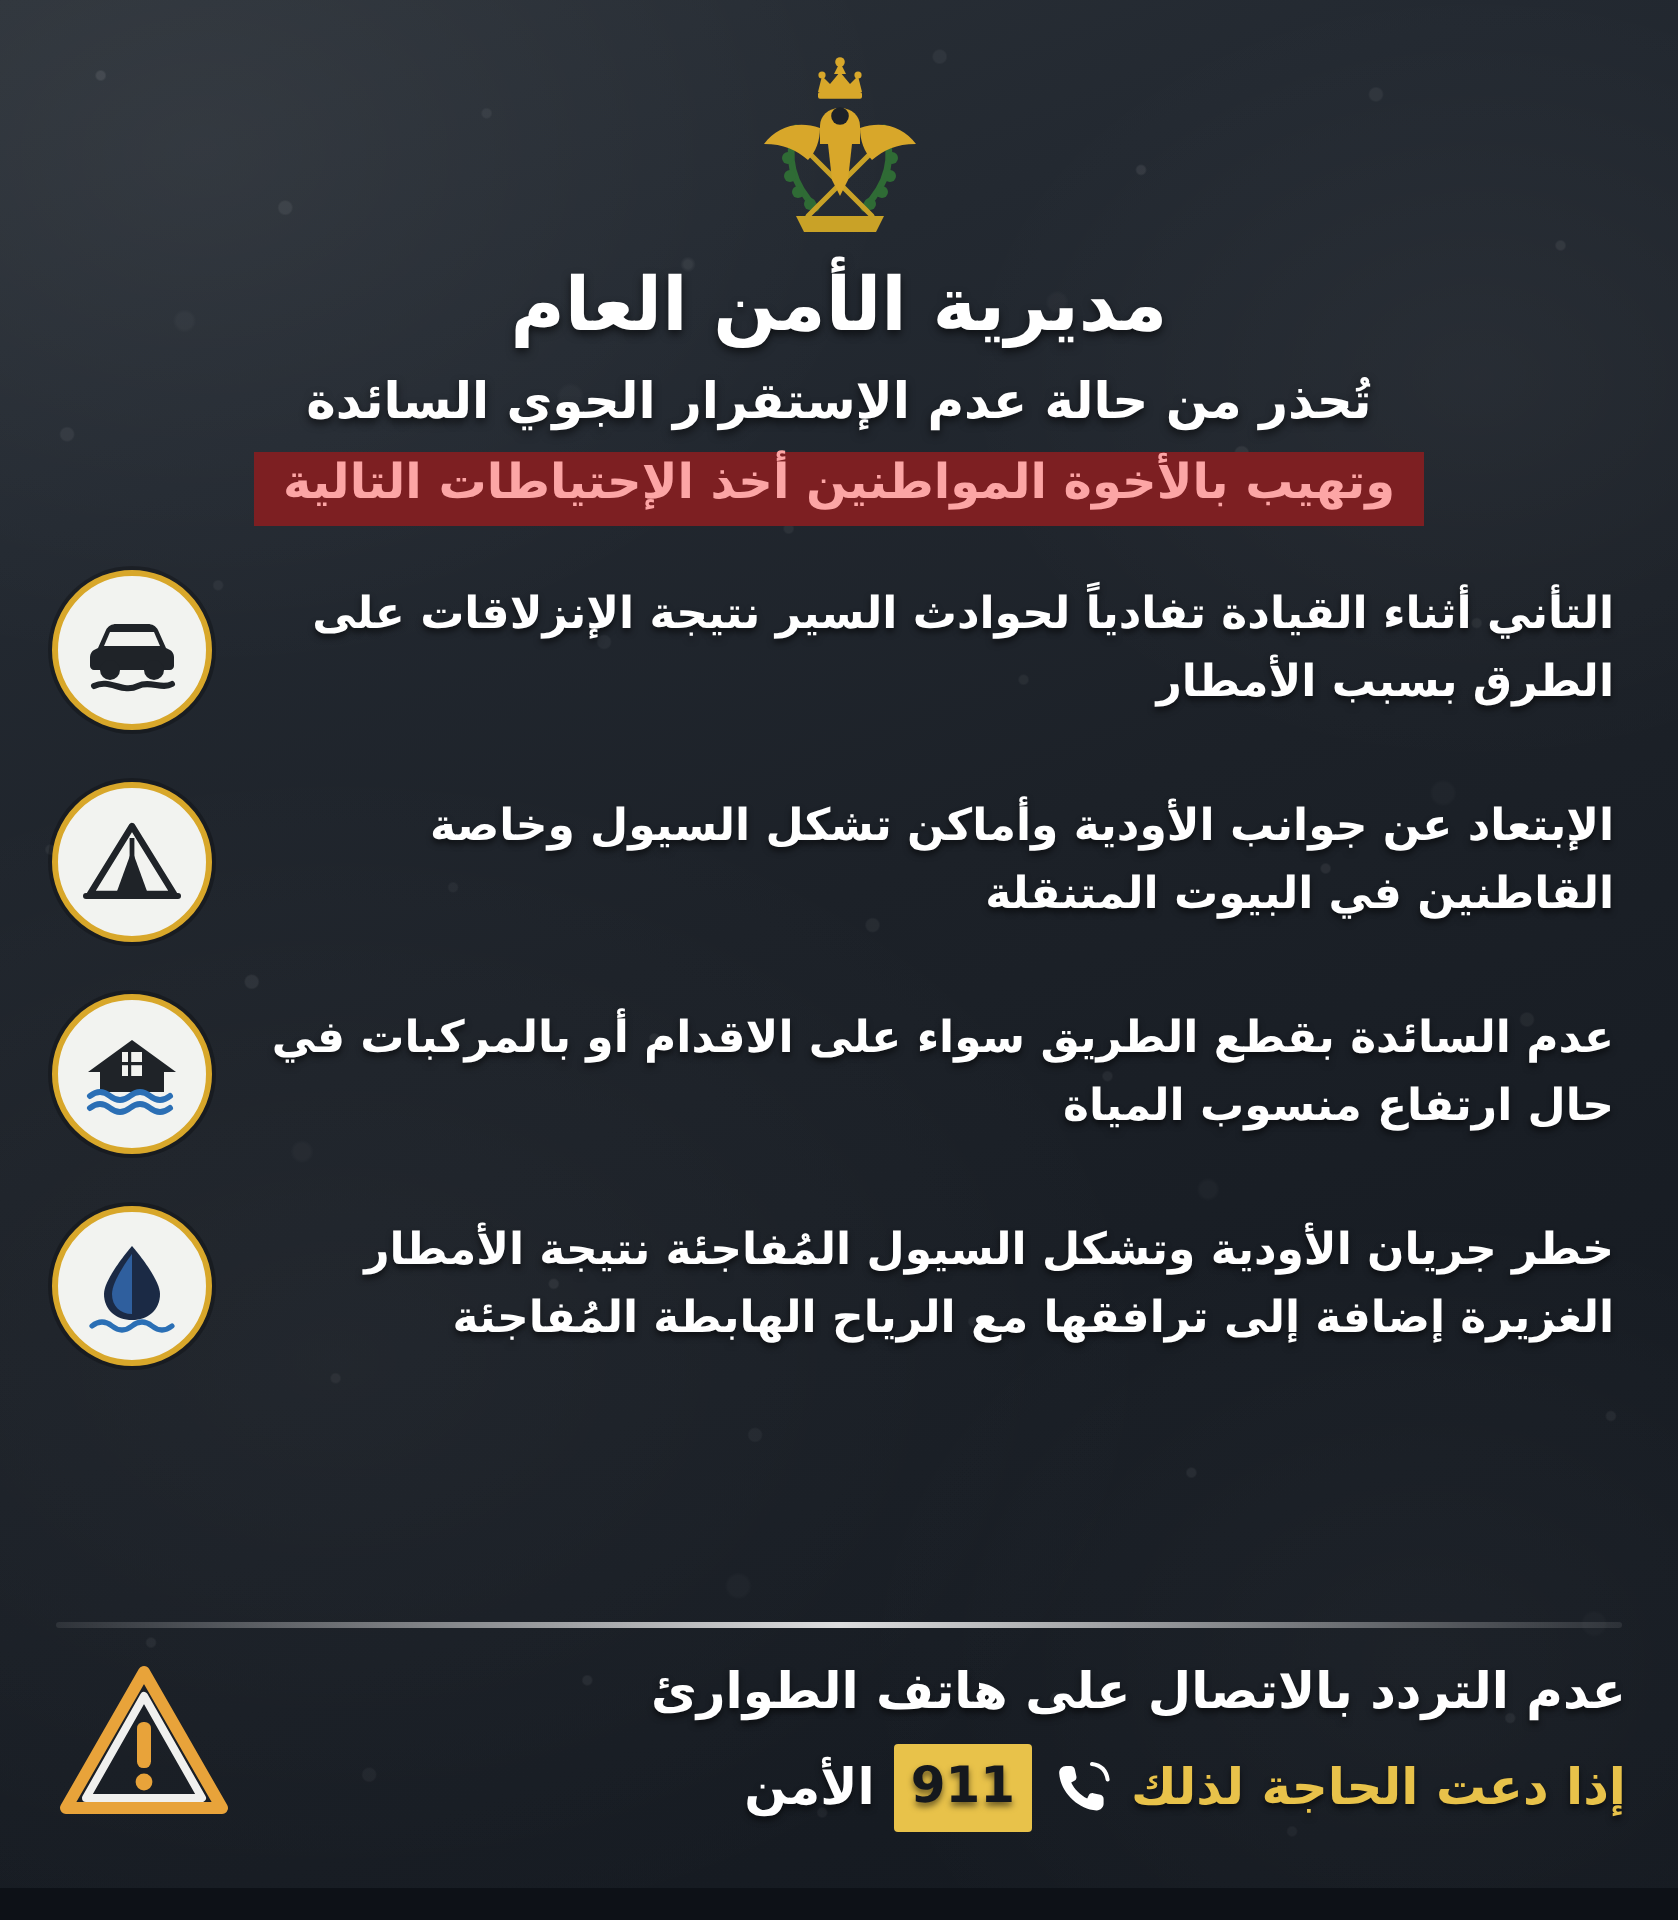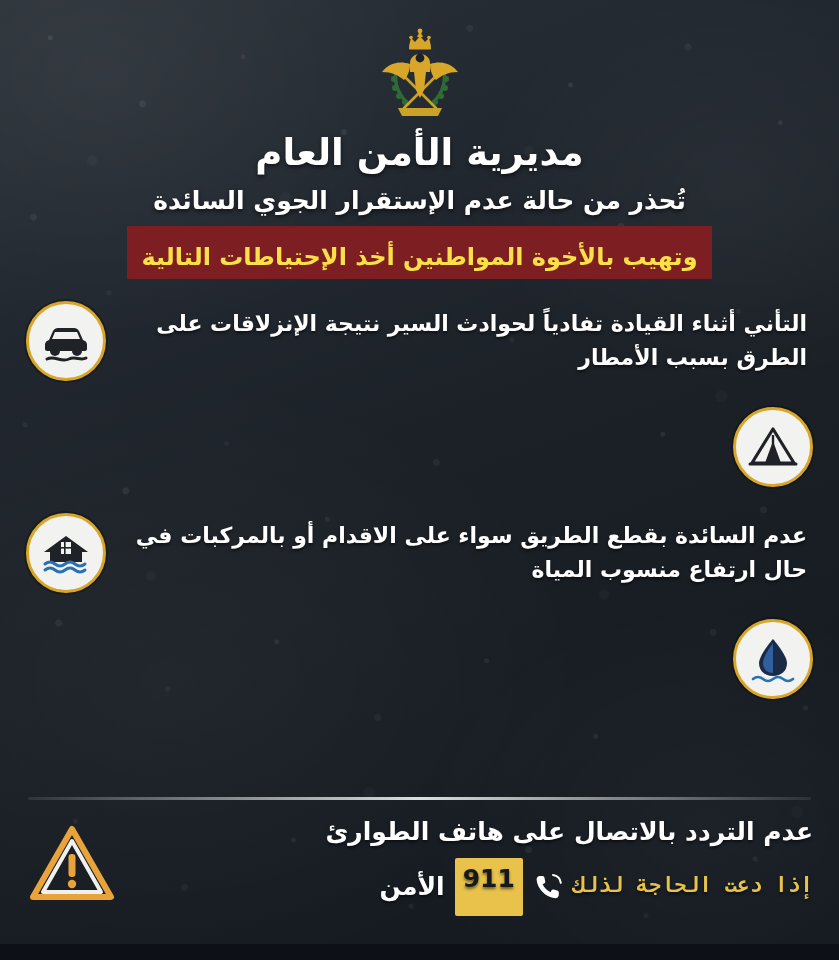--- a/index.html
+++ b/index.html
@@ -129,24 +129,24 @@
     font-size: 25px;
     font-weight: bold;
     line-height: 1.35;
     margin-top: 8px;
     text-shadow: 0 2px 4px rgba(0,0,0,0.6);
     text-align: center;
   }
   .highlight-line {
     display: inline-block;
     background: #7d1f22;
-    color: #fde047;
+    color: #fca5a5;
     font-size: 24px;
     font-weight: bold;
-    padding: 16px 14px 6px 14px;
+    padding: 0 14px 6px 14px;
     margin-top: 8px;
     line-height: 1.3;
   }
 
   
   .advice-list {
     margin-top: 22px;
     display: flex;
     flex-direction: column;
     gap: 26px;
@@ -213,30 +213,29 @@
     align-items: center;
     justify-content: flex-start;
     gap: 10px;
     margin-top: 6px;
   }
   .phone-number {
     background: #e8c24a;
     color: #15181d;
     font-size: 25px;
     font-weight: bold;
-    padding: 1px 8px 17px 8px;
+    padding: 1px 8px 3px 8px;
     border-radius: 2px;
     direction: ltr;
     display: inline-block;
   }
   .if-needed {
     color: #e8c24a;
-    font-size: 21px;
-    font-weight: bold;
-    font-family: Liberation Mono, monospace;
+    font-size: 25px;
+    font-weight: bold;
   }
   .phone-icon {
     display: inline-flex;
     align-items: center;
   }
   .warn-icon {
     flex: 0 0 auto;
     width: 92px;
     height: 86px;
     display: flex;
@@ -316,20 +315,21 @@
             <path d="M8 22 L12 13 C13 11 15 10 17 10 L33 10 C35 10 37 11 38 13 L42 22 L44 23 C45 23.5 46 25 46 26.5 L46 31 C46 32 45 33 44 33 L6 33 C5 33 4 32 4 31 L4 26.5 C4 25 5 23.5 6 23 Z" fill="#1f2328"></path>
             <path d="M14 14 L36 14 L39 21 L11 21 Z" fill="#f2f3f0"></path>
             <circle cx="14" cy="33" r="5" fill="#1f2328"></circle>
             <circle cx="36" cy="33" r="5" fill="#1f2328"></circle>
             <path d="M6 41 C14 37 20 45 28 41 C34 38 40 43 45 40" stroke="#1f2328" stroke-width="3" fill="none" stroke-linecap="round"></path>
           </svg>
         </div>
       </div>
 
       <div class="advice-row">
+        <div class="advice-text">الإبتعاد عن جوانب الأودية وأماكن تشكل السيول وخاصة القاطنين في البيوت المتنقلة</div>
         <div class="advice-icon">
           <svg width="50" height="44" viewBox="0 0 50 44">
             <path d="M25 4 L46 38 L4 38 Z" fill="none" stroke="#1f2328" stroke-width="3.2" stroke-linejoin="round"></path>
             <path d="M25 10 L25 38" stroke="#1f2328" stroke-width="2.4"></path>
             <path d="M25 16 L33 38 L17 38 Z" fill="#1f2328"></path>
             <path d="M2 39 L48 39" stroke="#1f2328" stroke-width="3" stroke-linecap="round"></path>
           </svg>
         </div>
       </div>
 
@@ -344,20 +344,21 @@
             <rect x="20" y="17" width="10" height="1.6" fill="#1f2328"></rect>
             <g stroke="#2b6fb5" stroke-width="3" fill="none" stroke-linecap="round">
               <path d="M4 34 Q9 30 14 34 T24 34 T34 34 T44 34"></path>
               <path d="M4 40 Q9 36 14 40 T24 40 T34 40 T44 40"></path>
             </g>
           </svg>
         </div>
       </div>
 
       <div class="advice-row">
+        <div class="advice-text">خطر جريان الأودية وتشكل السيول المُفاجئة نتيجة الأمطار الغزيرة إضافة إلى ترافقها مع الرياح الهابطة المُفاجئة</div>
         <div class="advice-icon">
           <svg width="50" height="48" viewBox="0 0 50 48">
             <path d="M25 4 C25 4 11 20 11 28 C11 36 17 41 25 41 C33 41 39 36 39 28 C39 20 25 4 25 4 Z" fill="#1b2a45"></path>
             <path d="M25 8 C25 8 15 21 15 28 C15 34 19 38 25 38 Z" fill="#2f5f9e"></path>
             <g stroke="#2b6fb5" stroke-width="2.6" fill="none" stroke-linecap="round">
               <path d="M5 44 Q10 40 15 44 T25 44 T35 44 T45 44"></path>
             </g>
           </svg>
         </div>
       </div>

